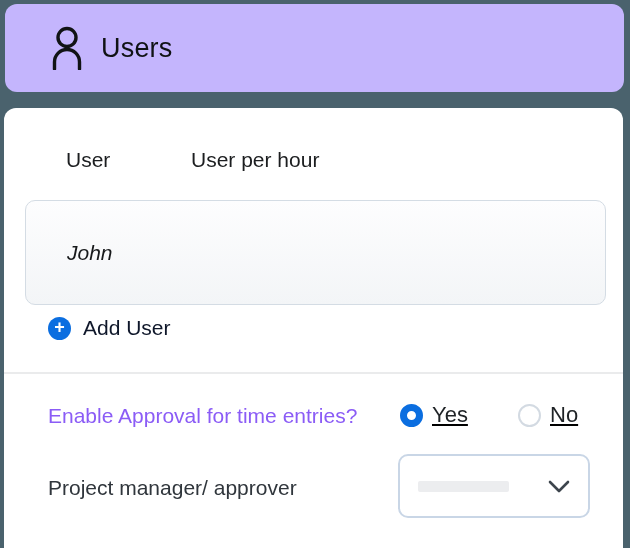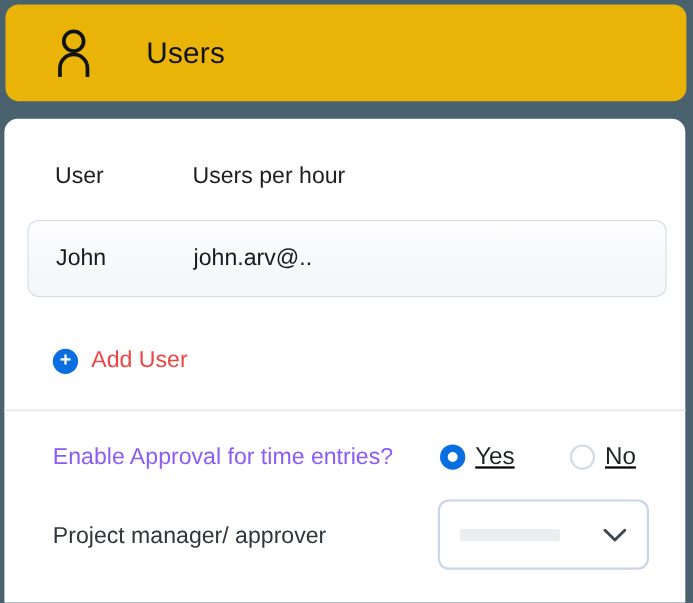--- a/index.html
+++ b/index.html
@@ -8,26 +8,25 @@
     font-family: "Liberation Sans", sans-serif;
     background: #4a626d;
     overflow: hidden;
     position: relative;
   }
 
   
   .header-bar {
     position: absolute;
     left: 5px; right: 6px; top: 4px; height: 88px;
-    background: #eab308;
+    background: #c4b5fd;
     border-radius: 12px;
     display: flex;
     align-items: center;
     padding-left: 46px;
-    gap: 32px;
   }
   .header-bar .user-icon { width: 32px; height: 44px; display: block; }
   .header-title {
     font-size: 27px;
     color: #101214;
     margin-left: 18px;
     letter-spacing: 0.2px;
   }
 
   
@@ -40,36 +39,37 @@
 
   
   .thead {
     position: absolute;
     top: 40px; left: 0; right: 0;
     display: flex;
     padding: 0 56px 0 46px;
     font-size: 21px;
     color: #1c1e20;
   }
-  .col-user  { width: 125px; }
+  .col-user  { width: 125px; margin-left: 16px; }
   .col-email { flex: 1; }
   .col-cost  { text-align: right; }
 
   
   .row-card {
     position: absolute;
-    top: 92px; left: 21px; right: 17px; height: 70px;
+    top: 92px; left: 21px; right: 17px; height: 105px;
     background: linear-gradient(180deg, #fdfdfe 0%, #f3f5f7 100%);
     border: 1px solid #d4dce4;
     border-radius: 10px;
     display: flex;
     align-items: center;
     padding: 0 36px 0 25px;
     font-size: 21px;
     color: #17191b;
+    font-style: italic;
   }
 
   
   .add-user {
     position: absolute;
     top: 208px; left: 44px;
     display: flex;
     align-items: center;
     cursor: pointer;
   }
@@ -82,21 +82,21 @@
     align-items: center;
     justify-content: center;
     font-size: 18px;
     font-weight: 600;
     line-height: 1;
     padding-bottom: 2px;
   }
   .add-user-label {
     margin-left: 12px;
     font-size: 21px;
-    color: #ef4444;
+    color: #0f172a;
   }
 
   .divider {
     position: absolute;
     top: 264px; left: 0; right: 0; height: 2px;
     background: #eaebec;
   }
 
   
   .approval-label {
@@ -167,26 +167,25 @@
     <circle cx="16" cy="11.5" r="9" stroke="#111315" stroke-width="3.4"></circle>
     <path d="M3.5 43 V36 A12.5 12.5 0 0 1 28.5 36 V43" stroke="#111315" stroke-width="3.4" stroke-linecap="round" fill="none"></path>
   </svg>
   <span class="header-title">Users</span>
 </div>
 
 <div class="panel">
 
   <div class="thead">
     <span class="col-user">User</span>
-    <span class="col-cost">Users per hour</span>
+    <span class="col-cost">User per hour</span>
   </div>
 
   <div class="row-card">
     <span class="col-user">John</span>
-    <span class="col-email">john.arv@..</span>
   </div>
 
   <div class="add-user">
     <span class="plus-circle">+</span>
     <span class="add-user-label">Add User</span>
   </div>
 
   <div class="divider"></div>
 
   <span class="approval-label">Enable Approval for time entries?</span>

